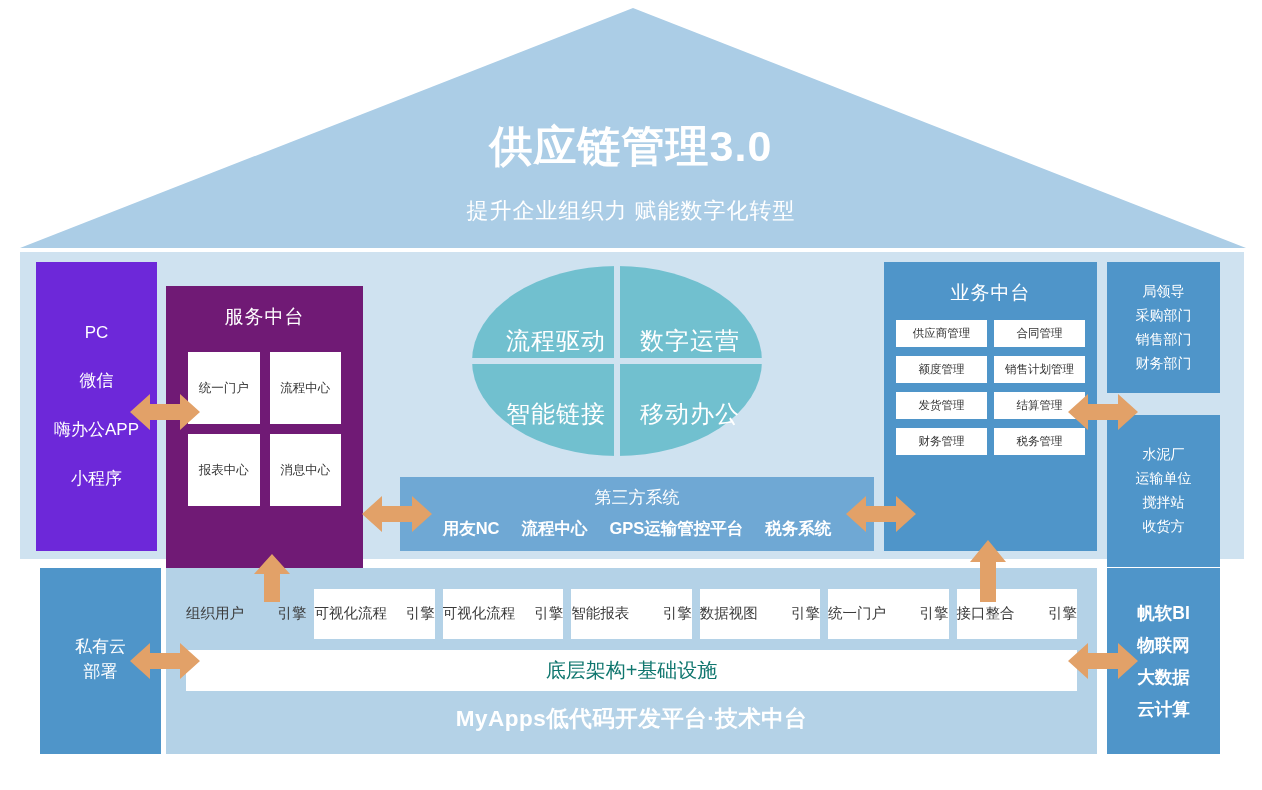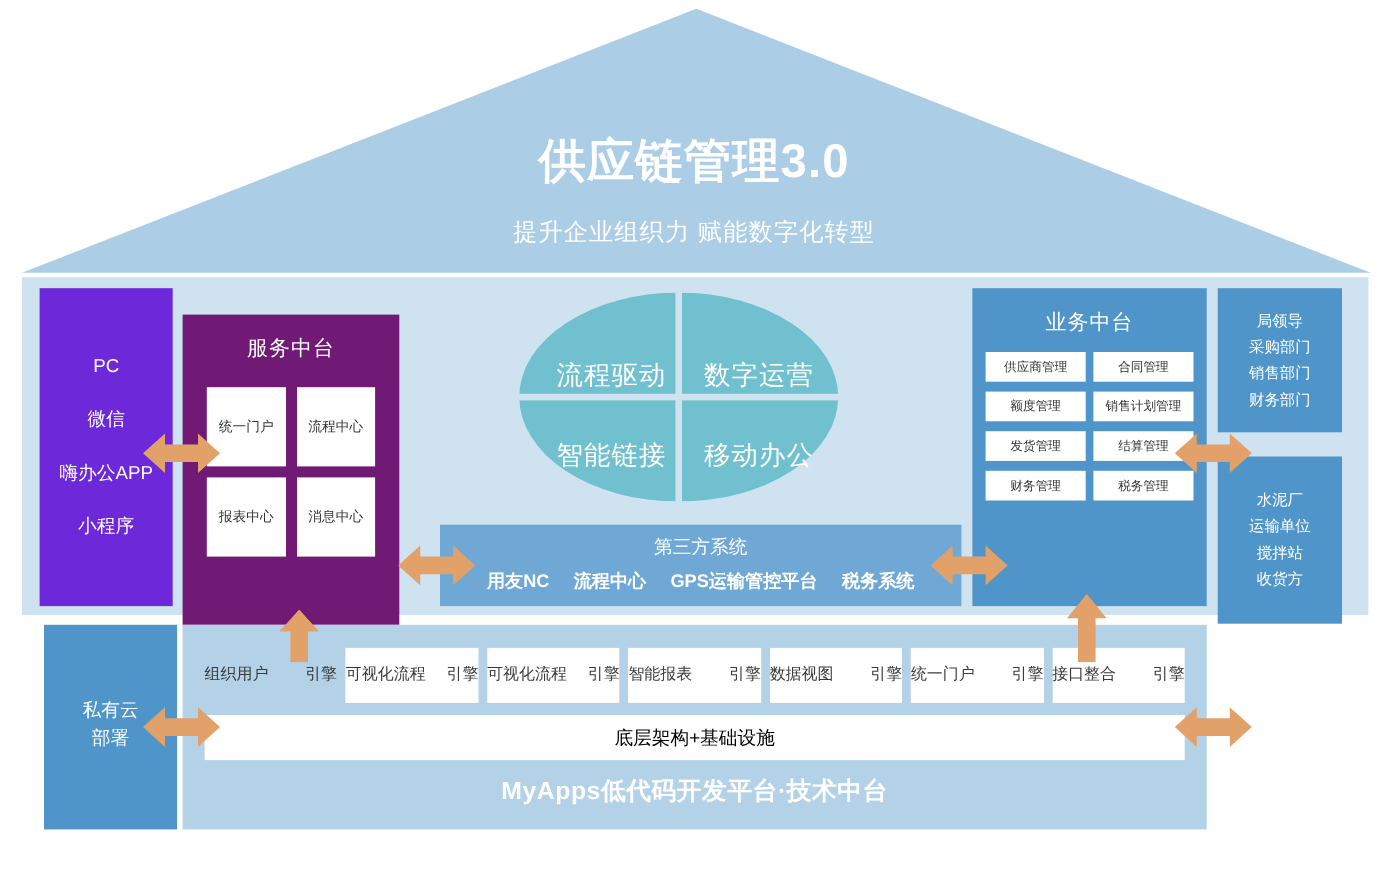--- a/index.html
+++ b/index.html
@@ -278,22 +278,22 @@
   #engine-row .engine.plain {
     background: transparent;
   }
   #infra-bar {
     margin: 11px 20px 0 20px;
     background: #ffffff;
     height: 41px;
     display: flex;
     align-items: center;
     justify-content: center;
-    font-size: 17px;
-    color: #000000;
+    font-size: 20px;
+    color: #0f766e;
   }
   #myapps-bar {
     margin-top: 12px;
     text-align: center;
     color: #ffffff;
     font-size: 22.5px;
     font-weight: bold;
     letter-spacing: 0.5px;
   }
 
@@ -424,20 +424,26 @@
       </div>
       <div class="engine">
         <span>接口整合</span>
         <span>引擎</span>
       </div>
     </div>
     <div id="infra-bar">底层架构+基础设施</div>
     <div id="myapps-bar">MyApps低代码开发平台·技术中台</div>
   </div>
 
+  <div id="bot-right">
+    <span>帆软BI</span>
+    <span>物联网</span>
+    <span>大数据</span>
+    <span>云计算</span>
+  </div>
 
   <svg class="arrow" style="left:130px; top:390px;" width="70" height="44" viewBox="0 0 70 44">
     <polygon points="0,22 20,4 20,14 50,14 50,4 70,22 50,40 50,30 20,30 20,40" fill="#e2a168"></polygon>
   </svg>
 
   <svg class="arrow" style="left:362px; top:492px;" width="70" height="44" viewBox="0 0 70 44">
     <polygon points="0,22 20,4 20,14 50,14 50,4 70,22 50,40 50,30 20,30 20,40" fill="#e2a168"></polygon>
   </svg>
 
   <svg class="arrow" style="left:846px; top:492px;" width="70" height="44" viewBox="0 0 70 44">

